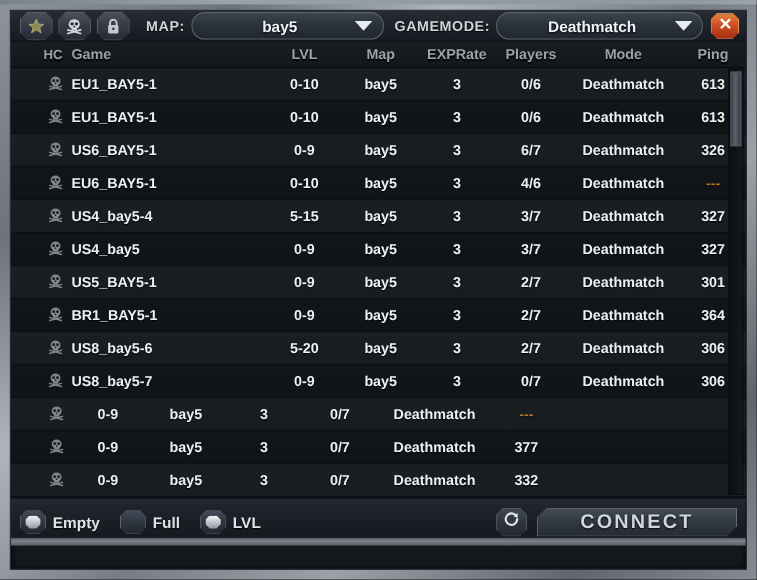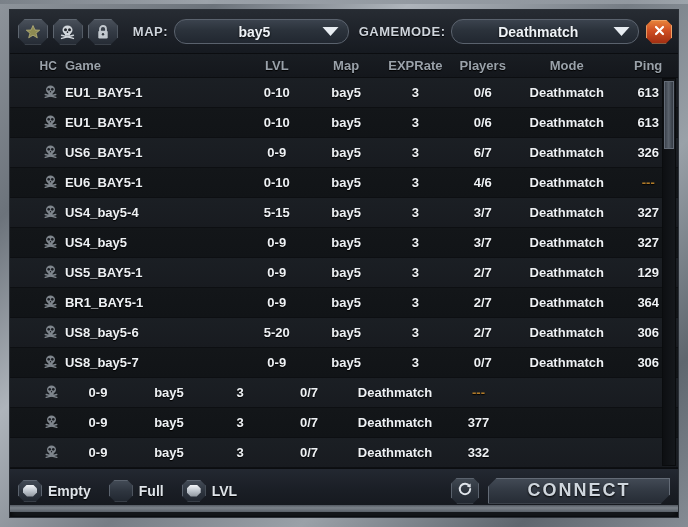--- a/index.html
+++ b/index.html
@@ -35,21 +35,21 @@
     background: #15181c;
     border: 1px solid #2a2f36;
     box-shadow: inset 0 0 0 1px #0b0d10,
                 inset 0 2px 7px rgba(0,0,0,.9);
     overflow: hidden;
   }
 
   
   .toolbar {
     position: relative;
-    height: 44px;
+    height: 28px;
     display: flex;
     align-items: center;
     padding: 0 6px 0 8px;
     background: linear-gradient(180deg,#272c33 0%, #1d2128 55%, #161a20 100%);
     border-bottom: 1px solid #0b0d10;
   }
 
   .oct-btn {
     width: 30px; height: 26px;
     margin-right: 5px;
@@ -517,21 +517,21 @@
                     <line x1="14.2" y1="11.2" x2="2.8" y2="14.2"></line>
                   </g>
                 </svg></span>
             </div>
             <div class="col-game">US5_BAY5-1</div>
             <div class="col-lvl">0-9</div>
             <div class="col-map">bay5</div>
             <div class="col-exp">3</div>
             <div class="col-play cell-players">2/7</div>
             <div class="col-mode">Deathmatch</div>
-            <div class="col-ping cell-ping">129</div>
+            <div class="col-ping cell-ping">301</div>
           </div>
           <div class="row even">
             <div class="col-hc">
               <span><svg width="17" height="15" viewBox="0 0 17 16">
                   <g fill="#7f868d">
                     <ellipse cx="8.5" cy="6" rx="4.8" ry="4.4"></ellipse>
                     <rect x="6.1" y="9.5" width="4.8" height="2.1" rx="0.6"></rect>
                   </g>
                   <circle cx="6.6" cy="5.7" r="1.4" fill="#1b1e23"></circle>
                   <circle cx="10.4" cy="5.7" r="1.4" fill="#1b1e23"></circle>

